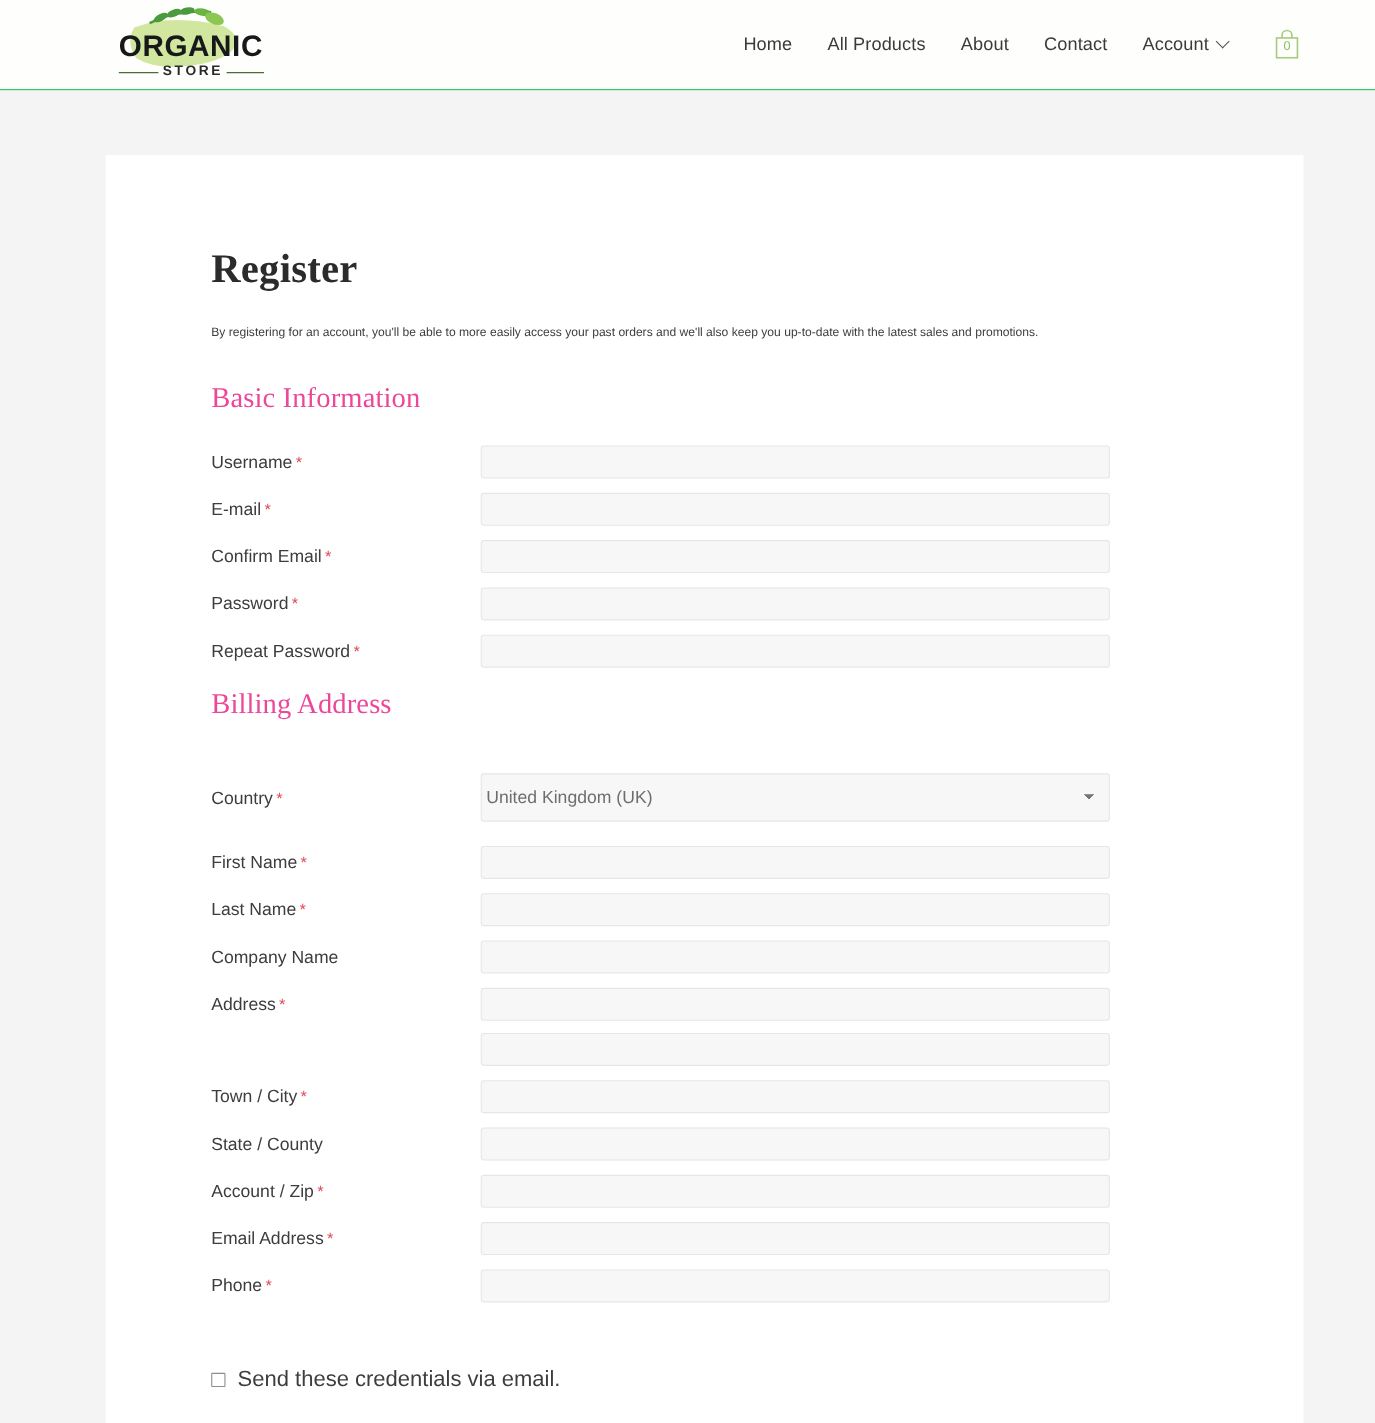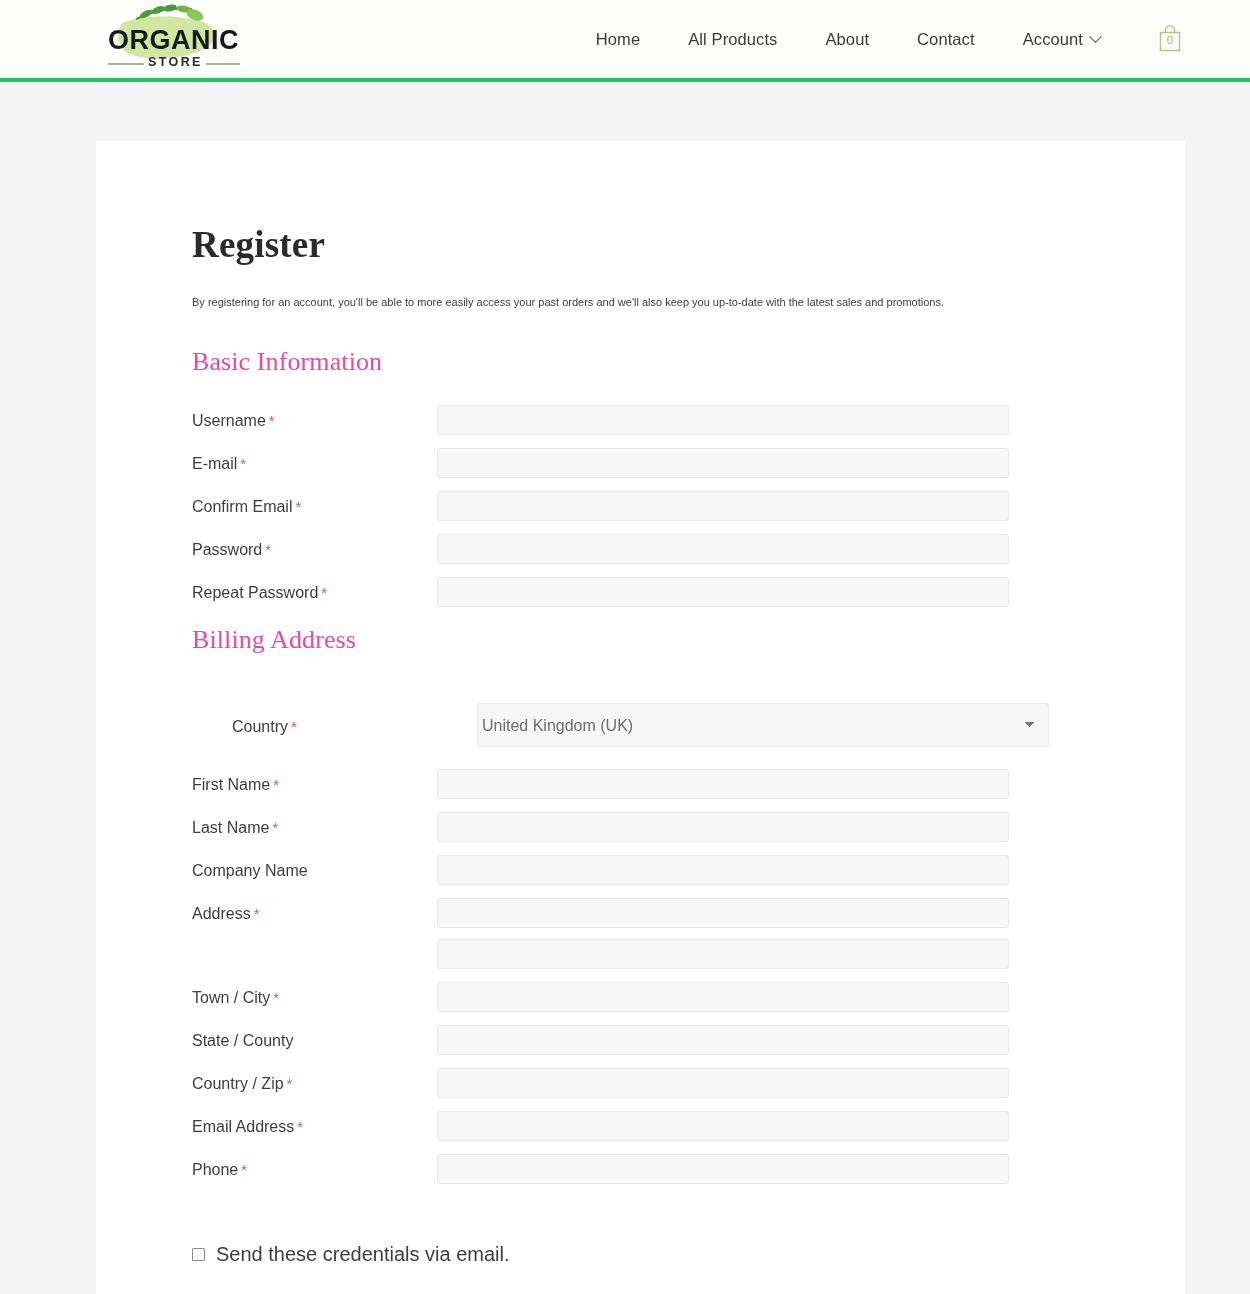--- a/index.html
+++ b/index.html
@@ -13,21 +13,21 @@
     width: 1250px;
     min-height: 1294px;
     position: relative;
     overflow-x: hidden;
   }
 
   
   .site-header {
     background: #fefffd;
     height: 82px;
-    border-bottom: 4px solid #22c55e;
+    border-bottom: 1px solid #22c55e;
     display: flex;
     align-items: center;
     justify-content: space-between;
     padding: 0 64px 0 96px;
     position: relative;
   }
   .logo-wrap {
     display: flex;
     align-items: center;
     height: 82px;
@@ -36,21 +36,21 @@
   .logo {
     position: relative;
     width: 150px;
     height: 72px;
   }
   .logo svg { display: block; }
 
   .main-nav {
     display: flex;
     align-items: center;
-    gap: 16px;
+    gap: 0;
   }
   .nav-link {
     font-size: 16.5px;
     color: #3a3a3a;
     text-decoration: none;
     padding: 6px 16px;
     letter-spacing: .1px;
     white-space: nowrap;
     cursor: pointer;
     display: inline-flex;
@@ -154,21 +154,21 @@
     background: #f7f7f8;
     border: 1px solid #e6e6e8;
     border-radius: 3px;
     height: 30px;
     padding: 4px 12px;
     font-size: 15.5px;
     color: #6d6d6d;
     font-family: "Liberation Sans", sans-serif;
     outline: none;
   }
-  .row-country { margin-bottom: 22px; margin-top: 4px; justify-content: center; }
+  .row-country { margin-bottom: 22px; margin-top: 4px; }
   select.sel {
     height: 44px;
     padding: 4px 4px;
     font-size: 16px;
     color: #6e6e6e;
     appearance: none;
     -webkit-appearance: none;
     background-image:
       linear-gradient(45deg, transparent 50%, #777 50%),
       linear-gradient(135deg, #777 50%, transparent 50%);
@@ -385,21 +385,21 @@
       <div class="label-col">
         <span>State / County</span>
       </div>
       <div class="field-col">
         <input class="txt" type="text" value="" placeholder="" style="">
       </div>
     </div>
 
     <div class="form-row">
       <div class="label-col">
-        <span>Country / Zip</span><span class="req">*</span>
+        <span>Account / Zip</span><span class="req">*</span>
       </div>
       <div class="field-col">
         <input class="txt" type="text" value="" placeholder="" style="">
       </div>
     </div>
 
     <div class="form-row">
       <div class="label-col">
         <span>Email Address</span><span class="req">*</span>
       </div>

